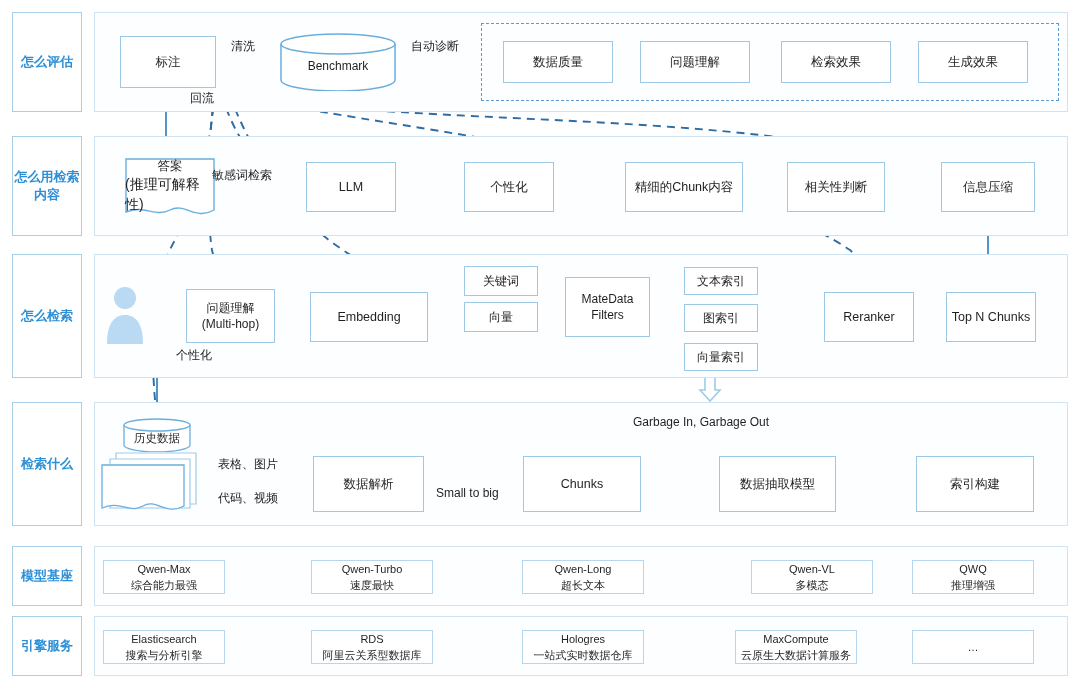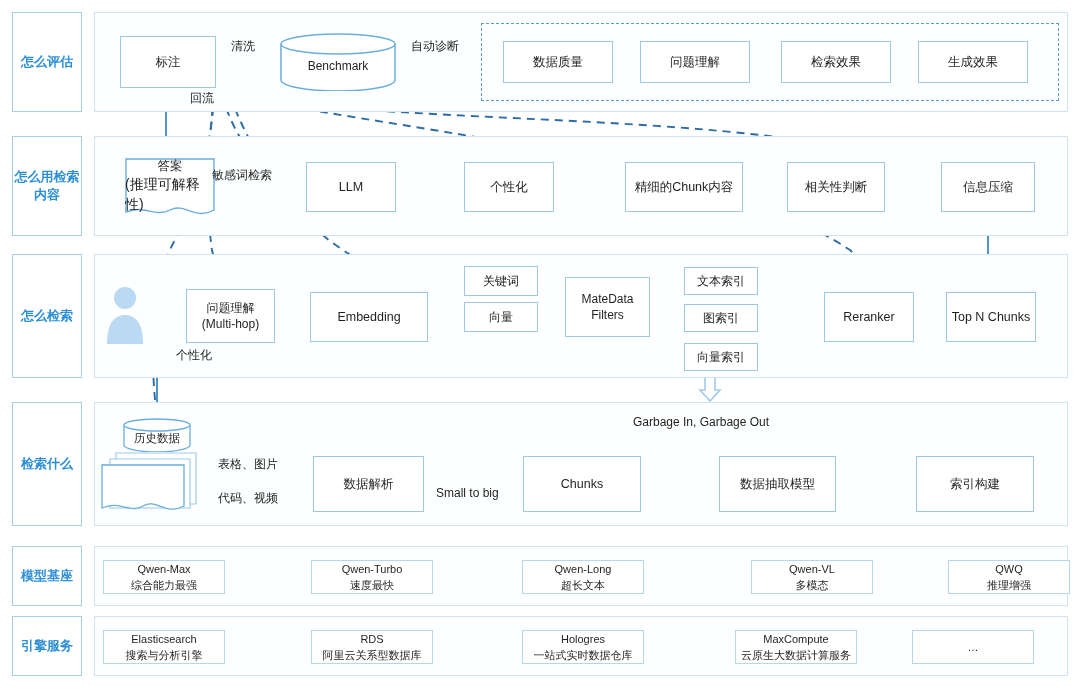--- a/index.html
+++ b/index.html
@@ -310,21 +310,21 @@
   <span>速度最快</span>
 </div>
 <div class="tiercard" style="left:522px;top:560px;width:122px;height:34px;">
   <span>Qwen-Long</span>
   <span>超长文本</span>
 </div>
 <div class="tiercard" style="left:735px;top:560px;width:122px;height:34px;margin-left:16px;">
   <span>Qwen-VL</span>
   <span>多模态</span>
 </div>
-<div class="tiercard" style="left:948px;top:560px;width:122px;height:34px;">
+<div class="tiercard" style="left:912px;top:560px;width:122px;height:34px;">
   <span>QWQ</span>
   <span>推理增强</span>
 </div>
 
 <div class="tiercard" style="left:103px;top:630px;width:122px;height:34px;">
   <span>Elasticsearch</span>
   <span>搜索与分析引擎</span>
 </div>
 <div class="tiercard" style="left:311px;top:630px;width:122px;height:34px;">
   <span>RDS</span>

